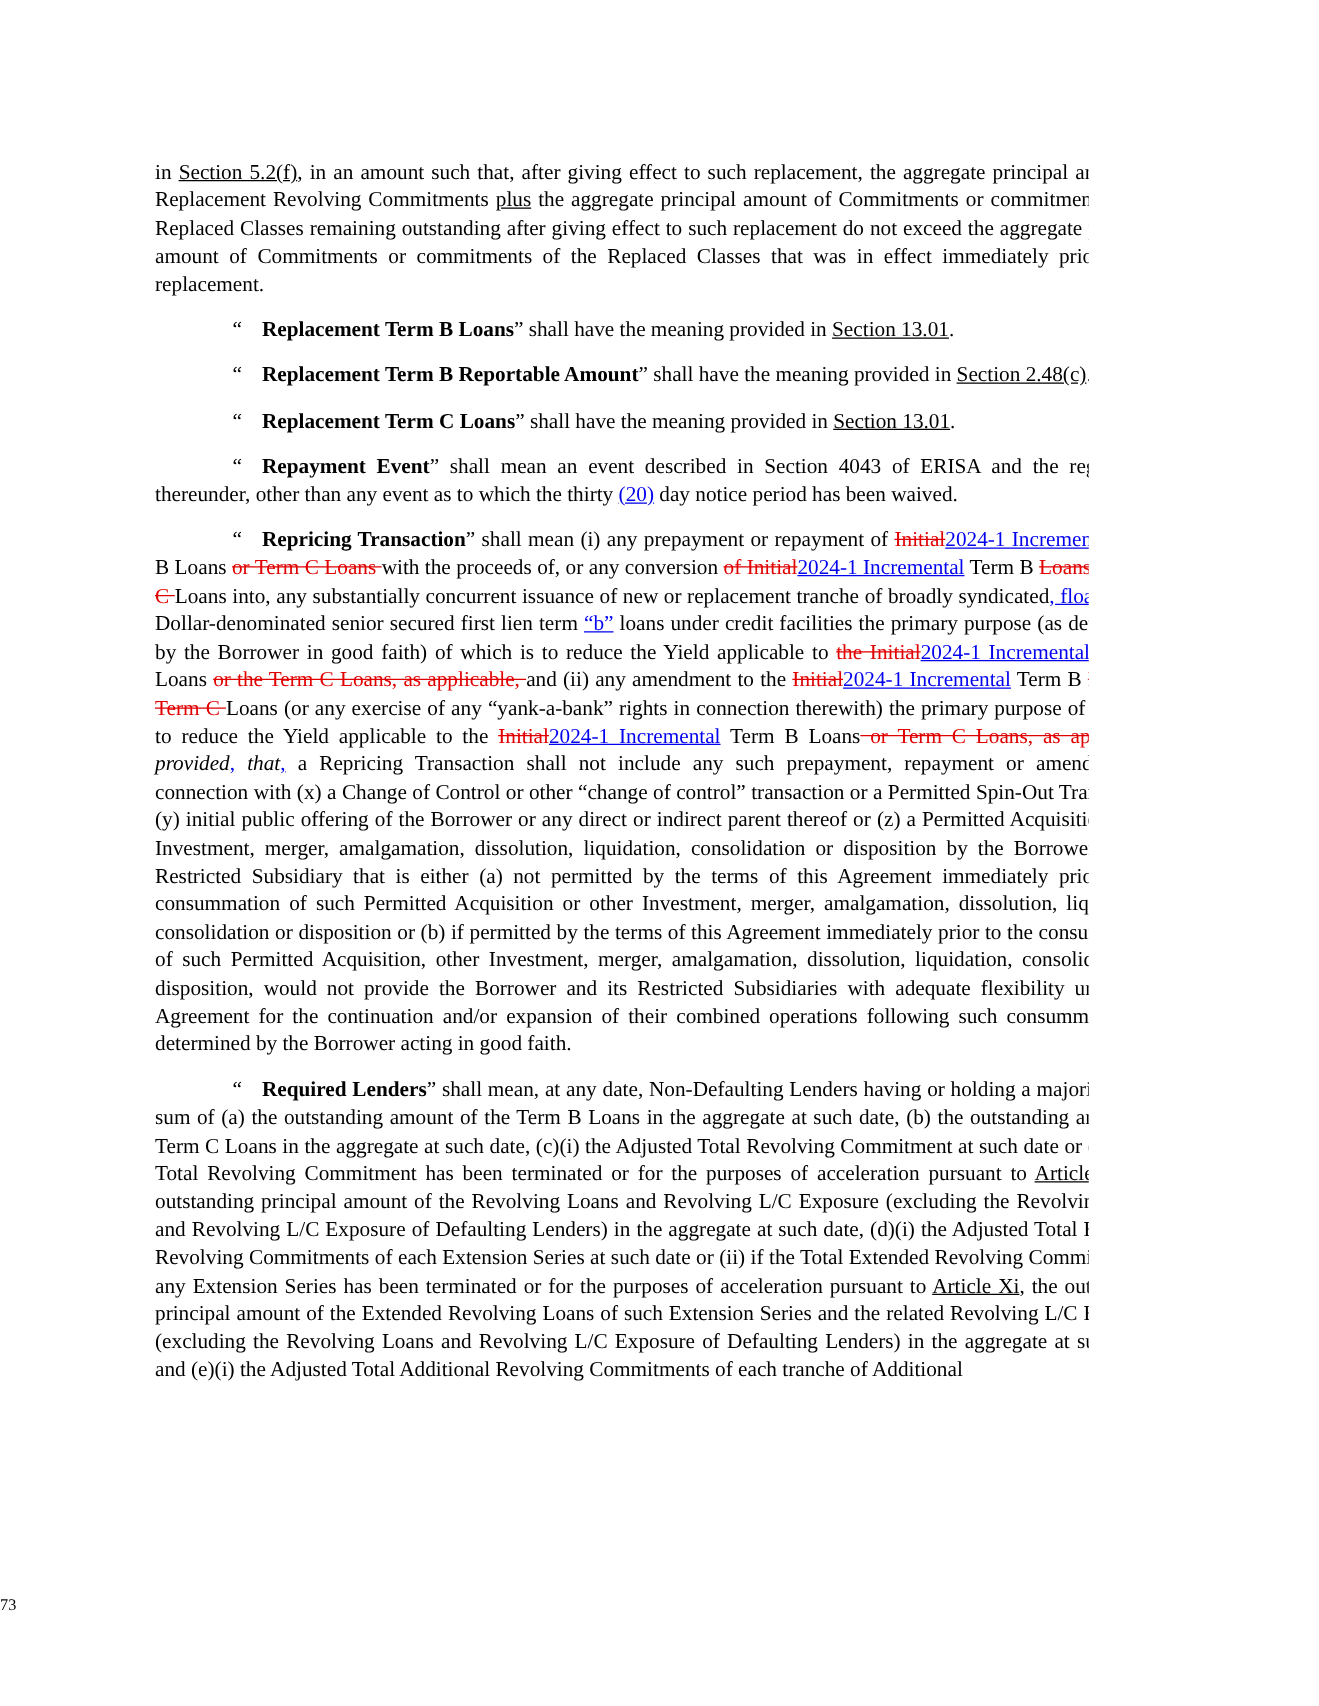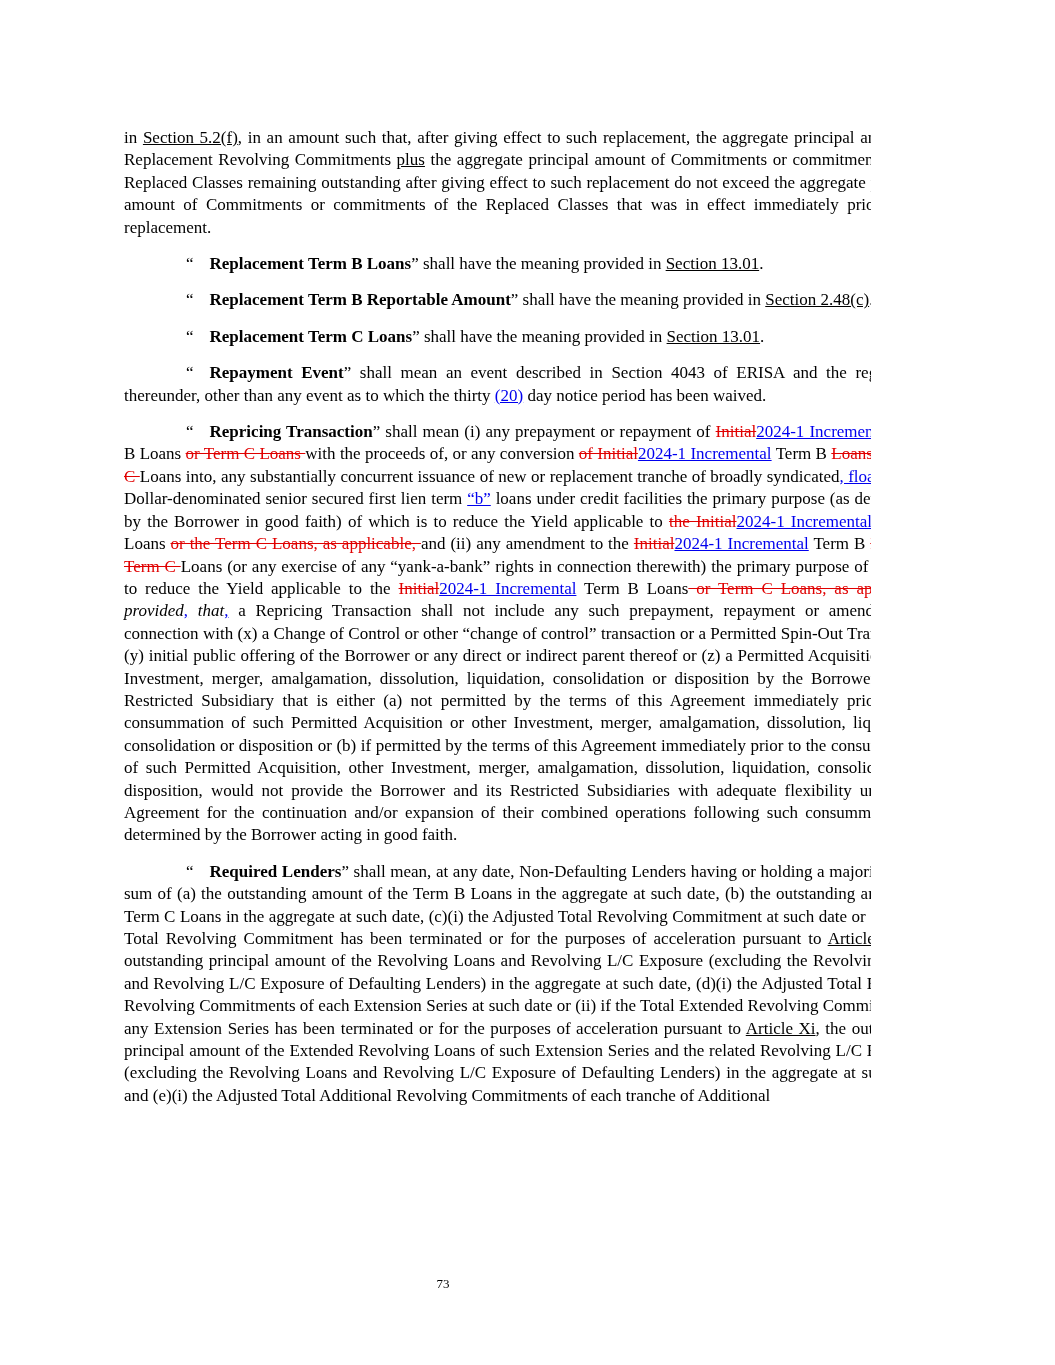--- a/index.html
+++ b/index.html
@@ -35,24 +35,22 @@
   .bold   { font-weight: 700; margin-left: 16px; }
   .italic { font-style: italic; }
   .uline  { text-decoration: underline; }
   .del    { color: var(--del); text-decoration: line-through; }
   .ins    { color: var(--ins); text-decoration: underline; }
   .pageno {
     position: absolute;
     left: 0;
     right: 0;
     top: 1276px;
-    text-align: center;
     font-size: 13px;
     color: var(--fg);
-    padding-left: 15px;
   }
 </style>
 </head>
 <body>
 
 <div class="page">
   <div class="content" id="doc-body">
       <p class="para"><span>in </span><span class="uline">Section 5.2(f)</span><span>, in an amount such that, after giving effect to such replacement, the aggregate principal amount of Replacement Revolving Commitments </span><span class="uline">plus</span><span> the aggregate principal amount of Commitments or commitments of the Replaced Classes remaining outstanding after giving effect to such replacement do not exceed the aggregate principal amount of Commitments or commitments of the Replaced Classes that was in effect immediately prior to the replacement.</span></p>
       <p class="para indent"><span>“</span><span class="bold">Replacement Term B Loans</span><span>” shall have the meaning provided in </span><span class="uline">Section 13.01</span><span>.</span></p>
       <p class="para indent"><span>“</span><span class="bold">Replacement Term B Reportable Amount</span><span>” shall have the meaning provided in </span><span class="uline">Section 2.48(c)</span><span>.</span></p>

